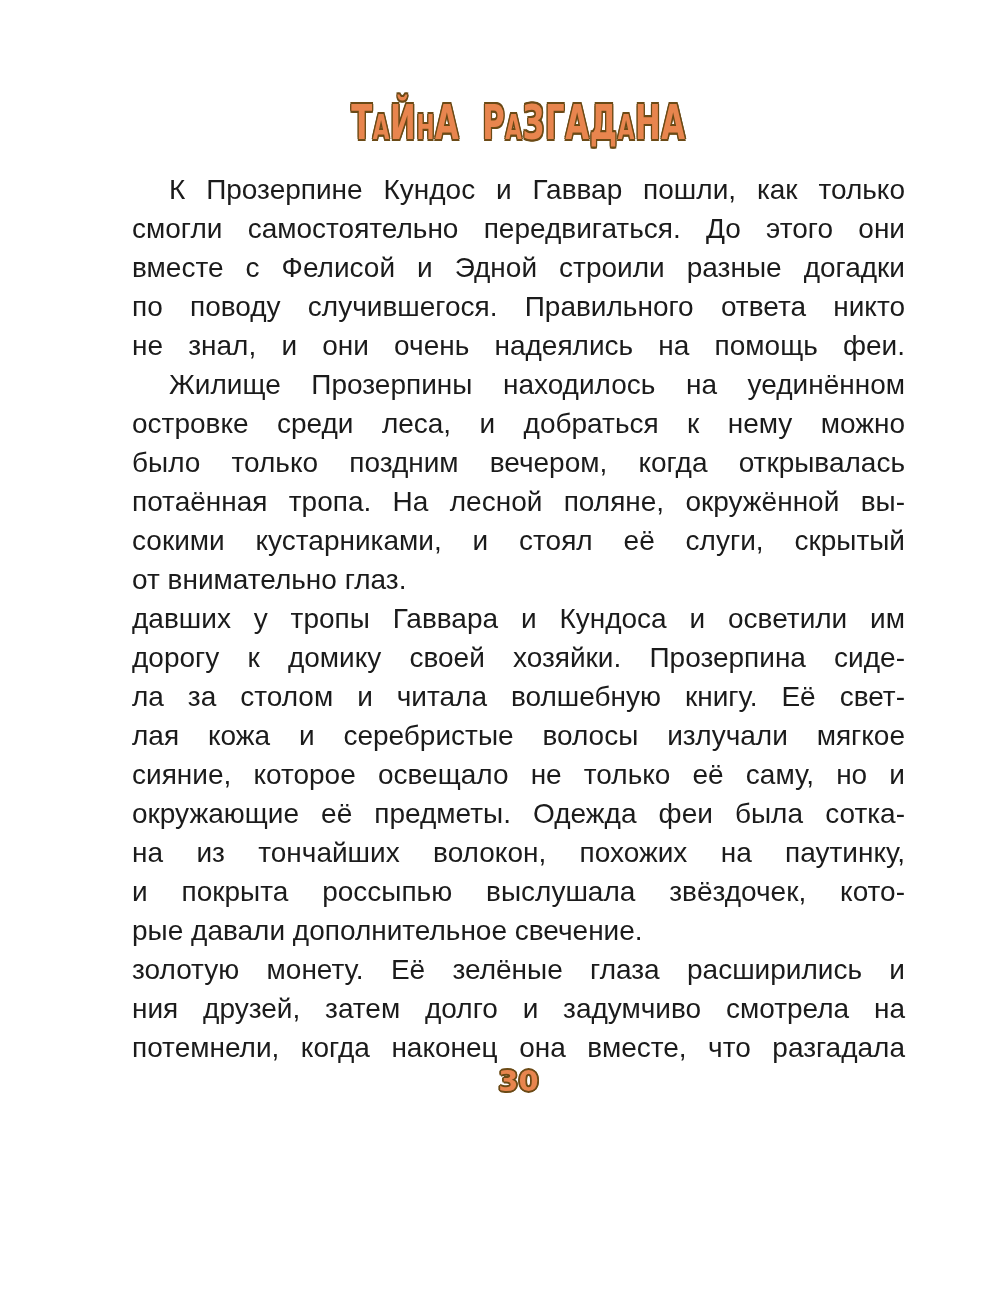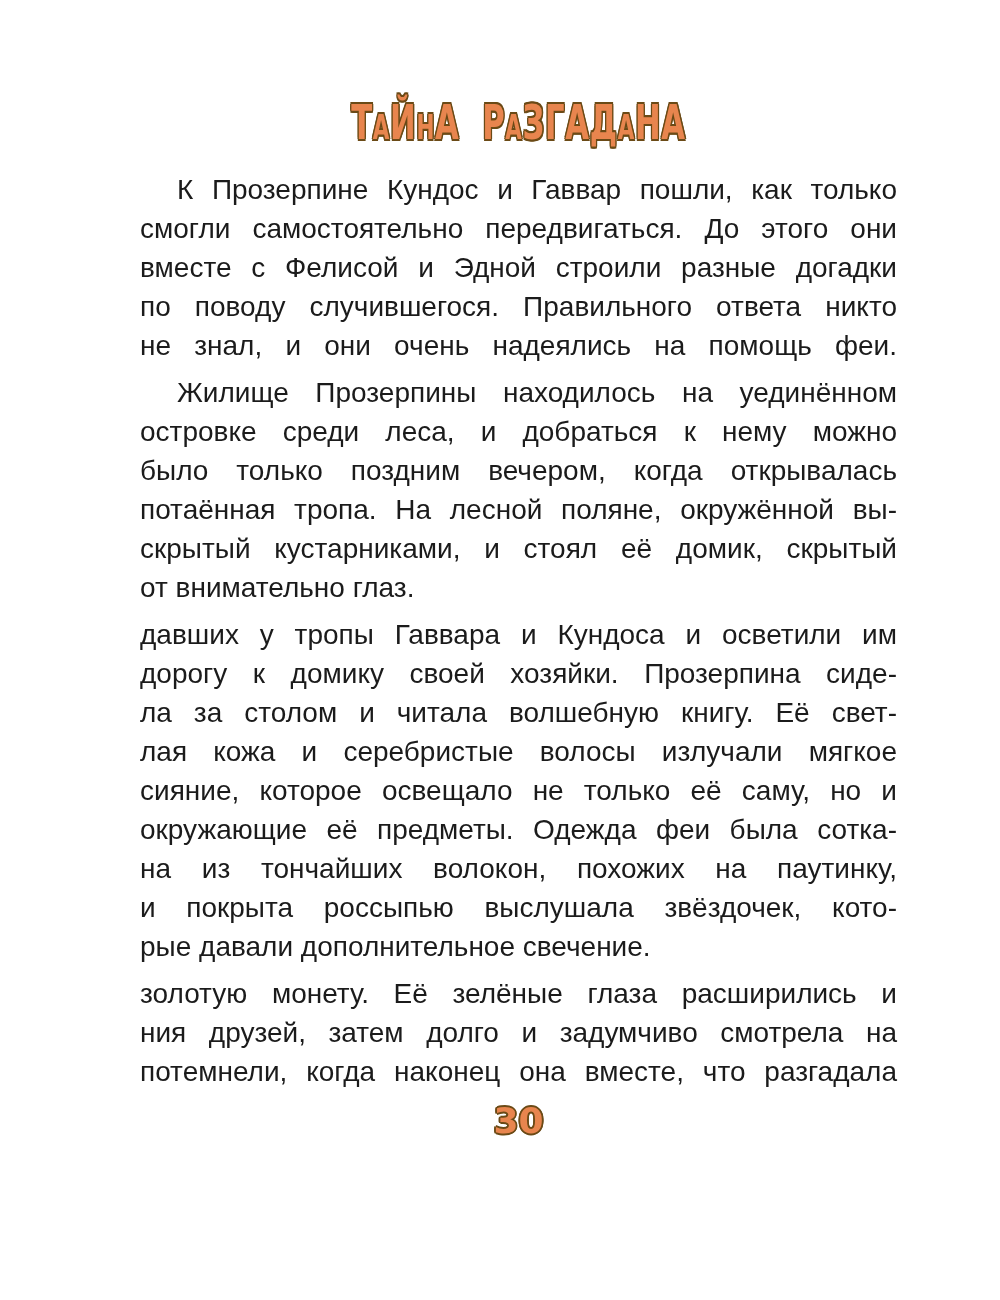--- a/index.html
+++ b/index.html
@@ -45,35 +45,34 @@
        1.6px -1.6px 0 var(--title-outline, #6B4A16),
       -1.6px -1.6px 0 var(--title-outline, #6B4A16);
   }
   .title .sm { font-size: 0.70em; }
   
   .page-text {
     color: var(--text-color, #1b1b1b);
     font-size: 28px;
     line-height: 39px;
   }
-  .paragraph { margin: 8px; }
+  .paragraph { margin: 0; }
   .line {
     text-align: justify;
     text-align-last: justify;
     white-space: normal;
   }
   .line.first { text-indent: 37px; }
   .line.last { text-align-last: left; }
   
   .page-number {
-    margin-top: 12px;
     text-align: center;
     font-family: "DejaVu Sans", sans-serif;
     font-weight: bold;
-    font-size: 36px;
+    font-size: 29px;
     line-height: 1;
     color: var(--title-fill, #E8854E);
     text-shadow:
        1.8px 0 0 var(--title-outline, #6B4A16),
       -1.8px 0 0 var(--title-outline, #6B4A16),
        0 1.8px 0 var(--title-outline, #6B4A16),
        0 -1.8px 0 var(--title-outline, #6B4A16),
        1.4px 1.4px 0 var(--title-outline, #6B4A16),
       -1.4px 1.4px 0 var(--title-outline, #6B4A16),
        1.4px -1.4px 0 var(--title-outline, #6B4A16),
@@ -92,21 +91,21 @@
           <div class="line">смогли самостоятельно передвигаться. До этого они</div>
           <div class="line">вместе с Фелисой и Эдной строили разные догадки</div>
           <div class="line">по поводу случившегося. Правильного ответа никто</div>
           <div class="line">не знал, и они очень надеялись на помощь феи.</div>
         </div>
         <div class="paragraph">
           <div class="line first">Жилище Прозерпины находилось на уединённом</div>
           <div class="line">островке среди леса, и добраться к нему можно</div>
           <div class="line">было только поздним вечером, когда открывалась</div>
           <div class="line">потаённая тропа. На лесной поляне, окружённой вы-</div>
-          <div class="line">скрытый кустарниками, и стоял её домик, скрытый</div>
+          <div class="line">сокими кустарниками, и стоял её слуги, скрытый</div>
           <div class="line last">от внимательно глаз.</div>
         </div>
         <div class="paragraph">
           <div class="line">давших у тропы Гаввара и Кундоса и осветили им</div>
           <div class="line">дорогу к домику своей хозяйки. Прозерпина сиде-</div>
           <div class="line">ла за столом и читала волшебную книгу. Её свет-</div>
           <div class="line">лая кожа и серебристые волосы излучали мягкое</div>
           <div class="line">сияние, которое освещало не только её саму, но и</div>
           <div class="line">окружающие её предметы. Одежда феи была сотка-</div>
           <div class="line">на из тончайших волокон, похожих на паутинку,</div>

